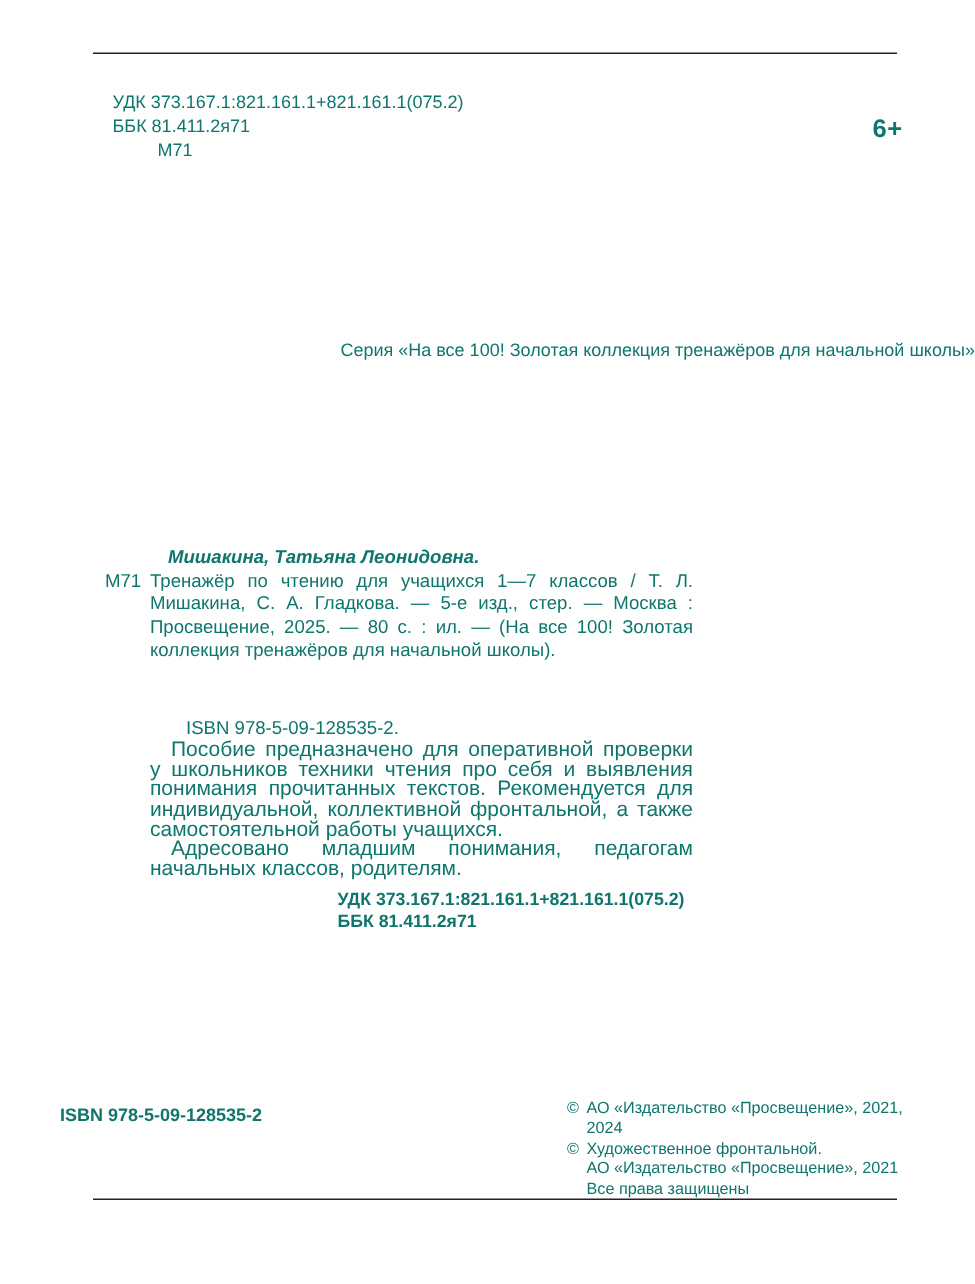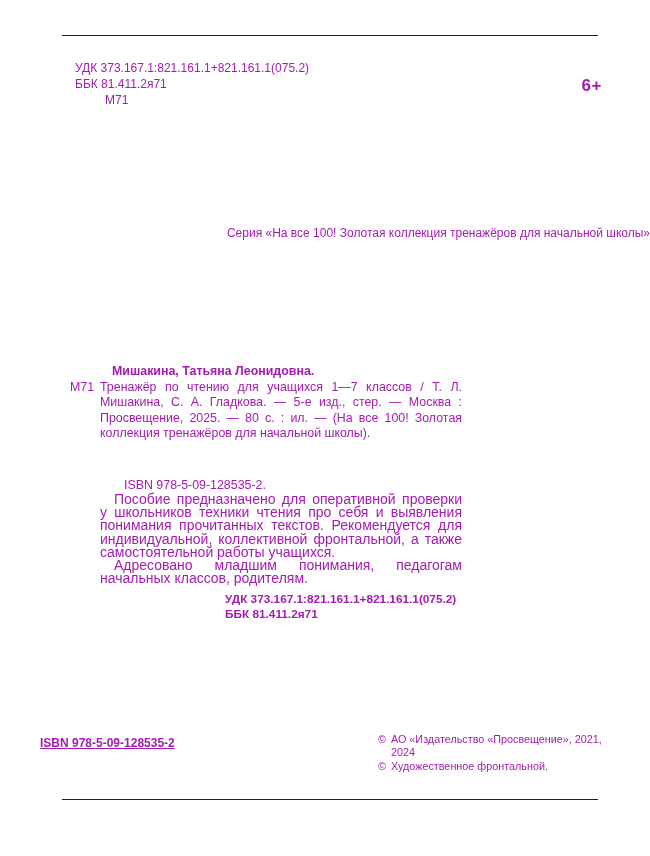--- a/index.html
+++ b/index.html
@@ -2,21 +2,21 @@
 <html><head>
 <meta charset="utf-8">
 <style>
   html, body { margin: 0; padding: 0; background: #ffffff; }
   .page {
     position: relative;
     width: 650px;
     height: 856px;
     background: #ffffff;
     font-family: "Liberation Sans", sans-serif;
-    color: #a21caf;
+    color: #0f766e;
     overflow: hidden;
     border-radius: 13px;
   }
   .rule {
     position: absolute;
     left: 62px;
     width: 536px;
     border-top: 1.4px solid #222222;
     height: 0;
   }
@@ -57,20 +57,21 @@
     left: 70px;
     top: 364px;
     width: 392px;
     font-size: 12.4px;
     line-height: 15.5px;
   }
   .bib .author {
     font-weight: bold;
     padding-left: 30px;
     text-indent: 12px;
+    font-style: italic;
   }
   .bib .entry {
     position: relative;
     padding-left: 30px;
     text-align: justify;
   }
   .bib .entry .hang {
     position: absolute;
     left: 0;
     top: 0;
@@ -96,21 +97,20 @@
     white-space: nowrap;
   }
 
   .footer-isbn {
     position: absolute;
     left: 40px;
     top: 736px;
     font-weight: bold;
     font-size: 12px;
     white-space: nowrap;
-    text-decoration: underline;
   }
   .footer-copy {
     position: absolute;
     left: 378px;
     top: 733px;
     width: 240px;
     font-size: 10.8px;
     line-height: 13.4px;
   }
   .copy-entry { display: flex; }
@@ -153,19 +153,21 @@
 
   <div class="footer-copy">
     <div class="copy-entry">
       <span class="sym">©</span>
       <span>АО «Издательство «Просвещение», 2021, 2024</span>
     </div>
     <div class="copy-entry">
       <span class="sym">©</span>
       <span>
         <span>Художественное фронтальной.</span><br>
+        <span>АО «Издательство «Просвещение», 2021</span>
       </span>
     </div>
+    <div class="rights">Все права защищены</div>
   </div>
 
   <div class="rule rule-bottom"></div>
 
 </div>
 
 </body></html>

